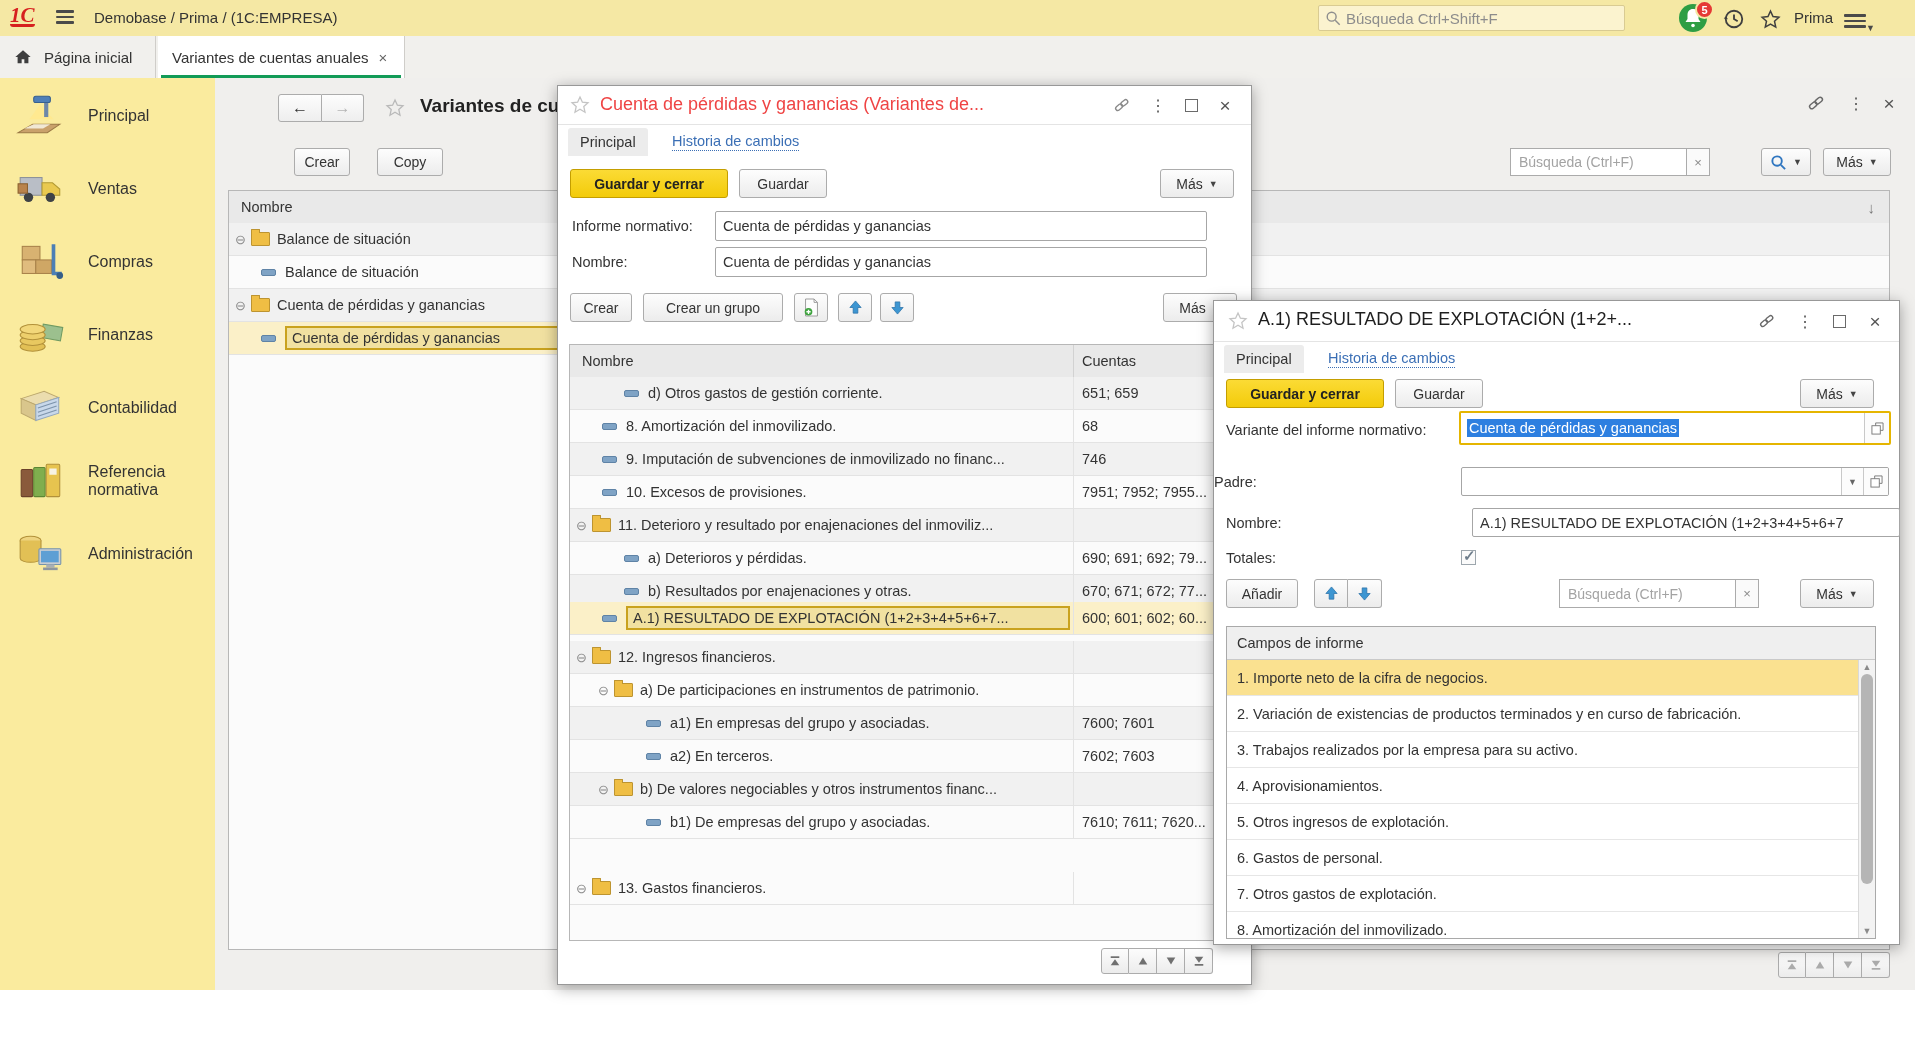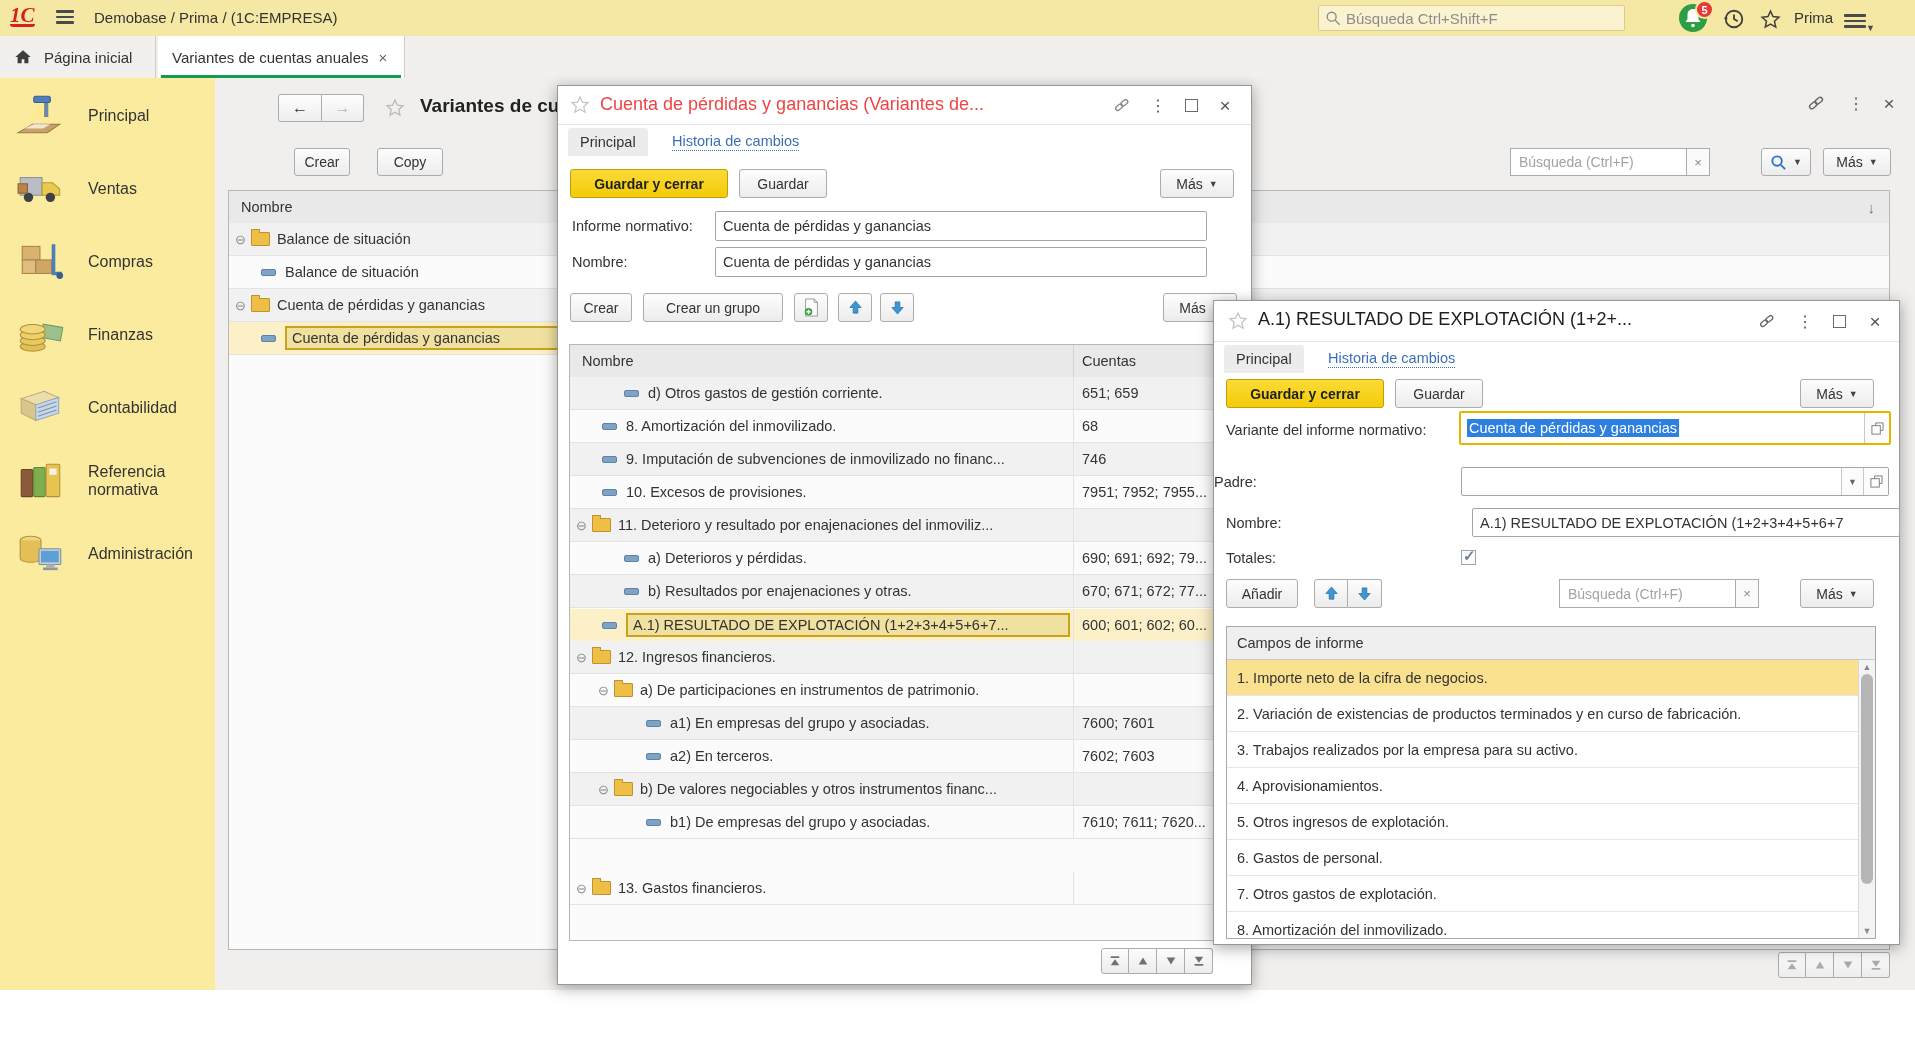--- a/index.html
+++ b/index.html
@@ -478,21 +478,21 @@
             </div>
             <div class="cell cuentas">690; 691; 692; 79...</div>
           </div>
           <div class="trow even" style="top: 198px; height: 33px;">
             <div class="cell name" style="padding-left: 54px;">
               <span class="dash-icon"></span>
               <span class="tname">b) Resultados por enajenaciones y otras.</span>
             </div>
             <div class="cell cuentas">670; 671; 672; 77...</div>
           </div>
-          <div class="trow odd sel" style="top: 232px; height: 33px;">
+          <div class="trow odd sel" style="top: 225px; height: 33px;">
             <div class="cell name" style="padding-left: 32px;">
               <span class="dash-icon"></span>
               <span class="tname selbox">A.1) RESULTADO DE EXPLOTACIÓN (1+2+3+4+5+6+7...</span>
             </div>
             <div class="cell cuentas">600; 601; 602; 60...</div>
           </div>
           <div class="trow even" style="top: 264px; height: 33px;">
             <div class="cell name" style="padding-left: 6px;">
               <span class="expander">⊖</span>
               <span class="folder-icon"></span>

